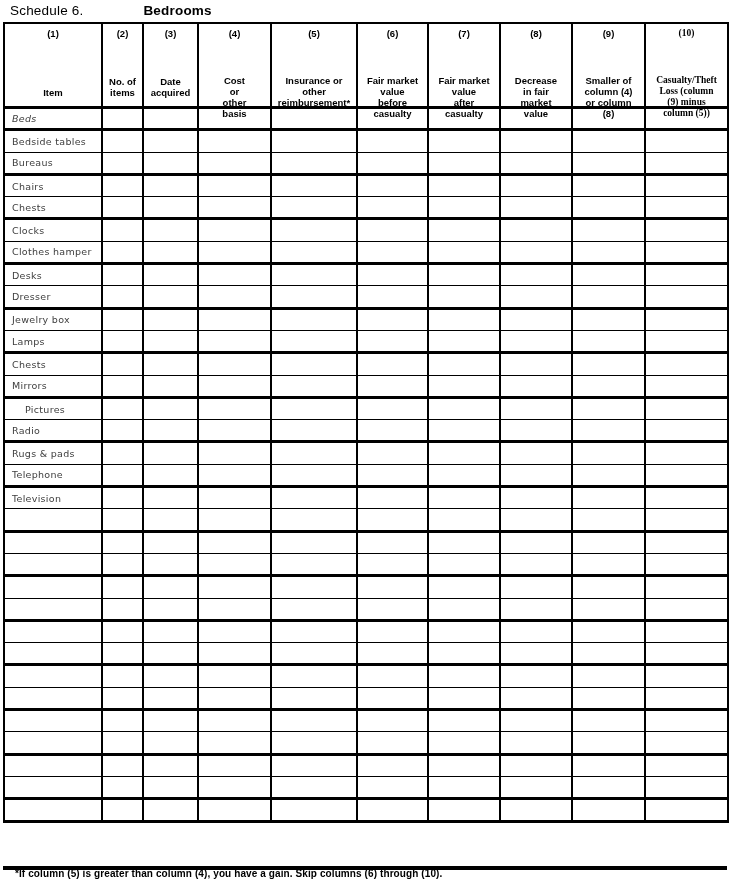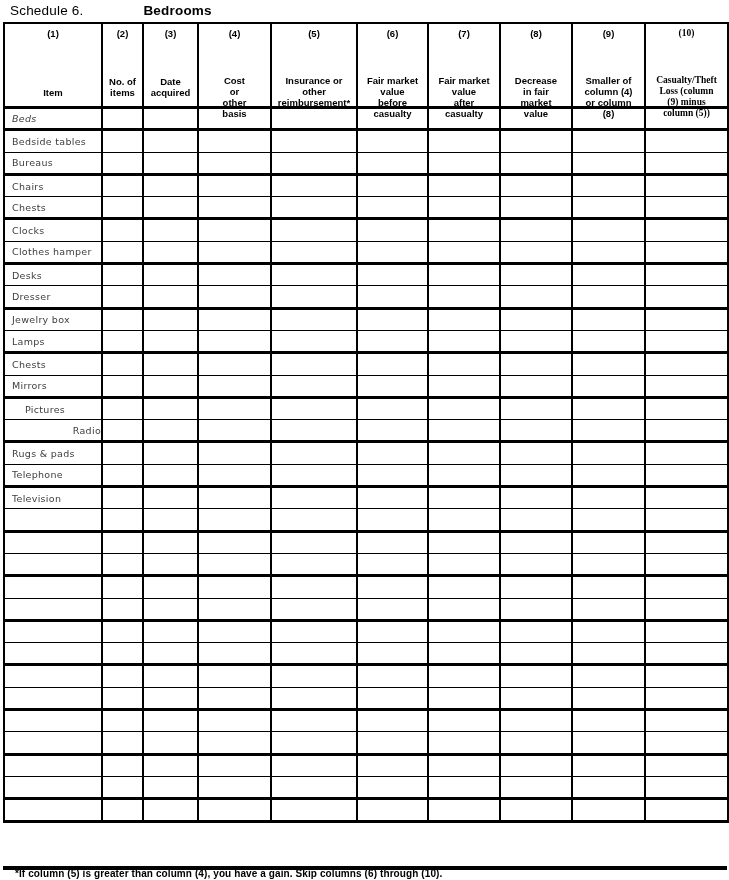--- a/index.html
+++ b/index.html
@@ -307,21 +307,21 @@
         <td></td>
         <td></td>
         <td></td>
         <td></td>
         <td></td>
         <td></td>
         <td></td>
         <td></td>
       </tr>
       <tr class="thick">
-        <td class="item-cell" style="color: rgb(61, 61, 61); text-align: right;">Radio</td>
+        <td class="item-cell" style="color: rgb(61, 61, 61);">Radio</td>
         <td></td>
         <td></td>
         <td></td>
         <td></td>
         <td></td>
         <td></td>
         <td></td>
         <td></td>
         <td></td>
       </tr>

